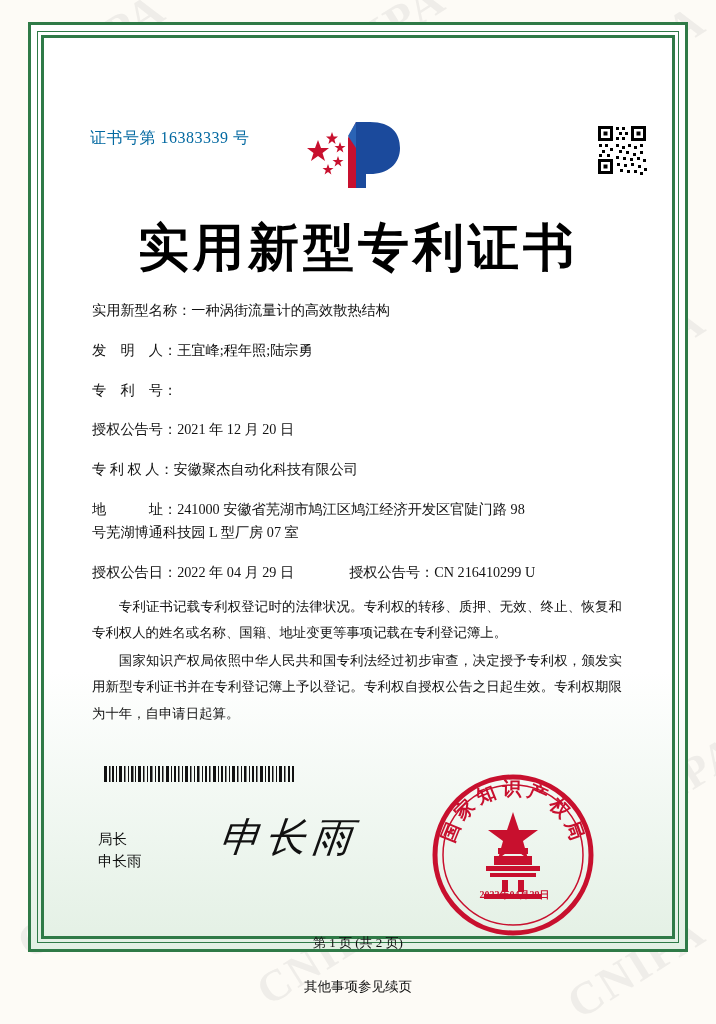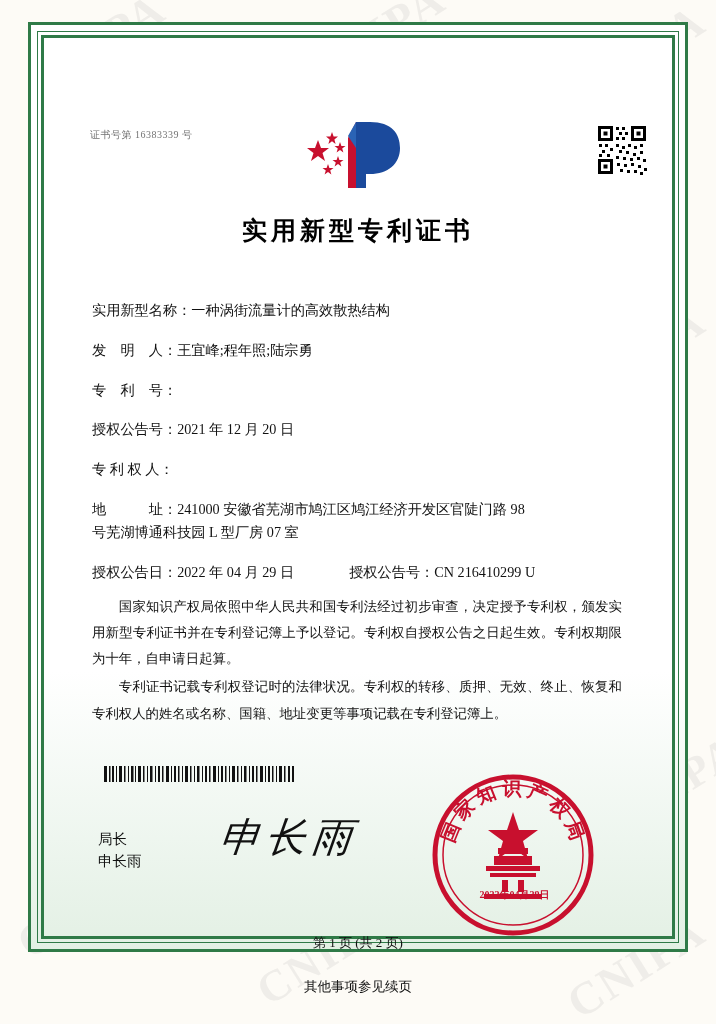--- a/index.html
+++ b/index.html
@@ -71,22 +71,22 @@
     position: absolute;
     inset: 0;
     z-index: 3;
   }
 
   
   .cert-no {
     position: absolute;
     left: 90px;
     top: 128px;
-    font-size: 10px;
-    color: #737373;
+    font-size: 16px;
+    color: #0369a1;
     letter-spacing: 0.5px;
   }
   .logo {
     position: absolute;
     left: 296px;
     top: 118px;
     width: 128px;
     height: 74px;
   }
   .qr {
@@ -95,21 +95,21 @@
     top: 124px;
     width: 52px;
     height: 52px;
   }
   .title {
     position: absolute;
     left: 0;
     right: 0;
     top: 214px;
     text-align: center;
-    font-size: 25px;
+    font-size: 51px;
     font-weight: bold;
     letter-spacing: 4px;
     color: #000;
     font-family: "Liberation Serif", serif;
   }
 
   
   .fields {
     position: absolute;
     left: 92px;
@@ -352,39 +352,40 @@
     </div>
     <div class="row">
       <span class="lbl">专　利　号：</span>
     </div>
     <div class="row">
       <span class="lbl">授权公告号：</span>
       <span class="val">2021 年 12 月 20 日</span>
     </div>
     <div class="row">
       <span class="lbl">专 利 权 人：</span>
+      <span class="val">安徽聚杰自动化科技有限公司</span>
     </div>
     <div class="row tight">
       <span class="lbl">地　　　址：</span>
       <span class="val">241000 安徽省芜湖市鸠江区鸠江经济开发区官陡门路 98</span>
     </div>
     <div class="subline">号芜湖博通科技园 L 型厂房 07 室</div>
     <div class="row inline-split">
       <span class="seg1">
         <span>授权公告日：</span><span>2022 年 04 月 29 日</span>
       </span>
       <span class="seg2">
         <span>授权公告号：</span><span>CN 216410299 U</span>
       </span>
     </div>
   </div>
 
   <div class="paras">
+    <p>专利证书记载专利权登记时的法律状况。专利权的转移、质押、无效、终止、恢复和专利权人的姓名或名称、国籍、地址变更等事项记载在专利登记簿上。</p>
     <p>国家知识产权局依照中华人民共和国专利法经过初步审查，决定授予专利权，颁发实用新型专利证书并在专利登记簿上予以登记。专利权自授权公告之日起生效。专利权期限为十年，自申请日起算。</p>
-    <p>专利证书记载专利权登记时的法律状况。专利权的转移、质押、无效、终止、恢复和专利权人的姓名或名称、国籍、地址变更等事项记载在专利登记簿上。</p>
   </div>
 
   <div class="barcode">
     <svg viewBox="0 0 190 16" width="190" height="16" preserveAspectRatio="none">
       <g fill="#111">
         <rect x="0" y="0" width="3" height="16"></rect>
           <rect x="5" y="0" width="1.5" height="16"></rect>
         <rect x="8" y="0" width="2" height="16"></rect>
           <rect x="12" y="0" width="1" height="16"></rect>
         <rect x="15" y="0" width="3" height="16"></rect>

